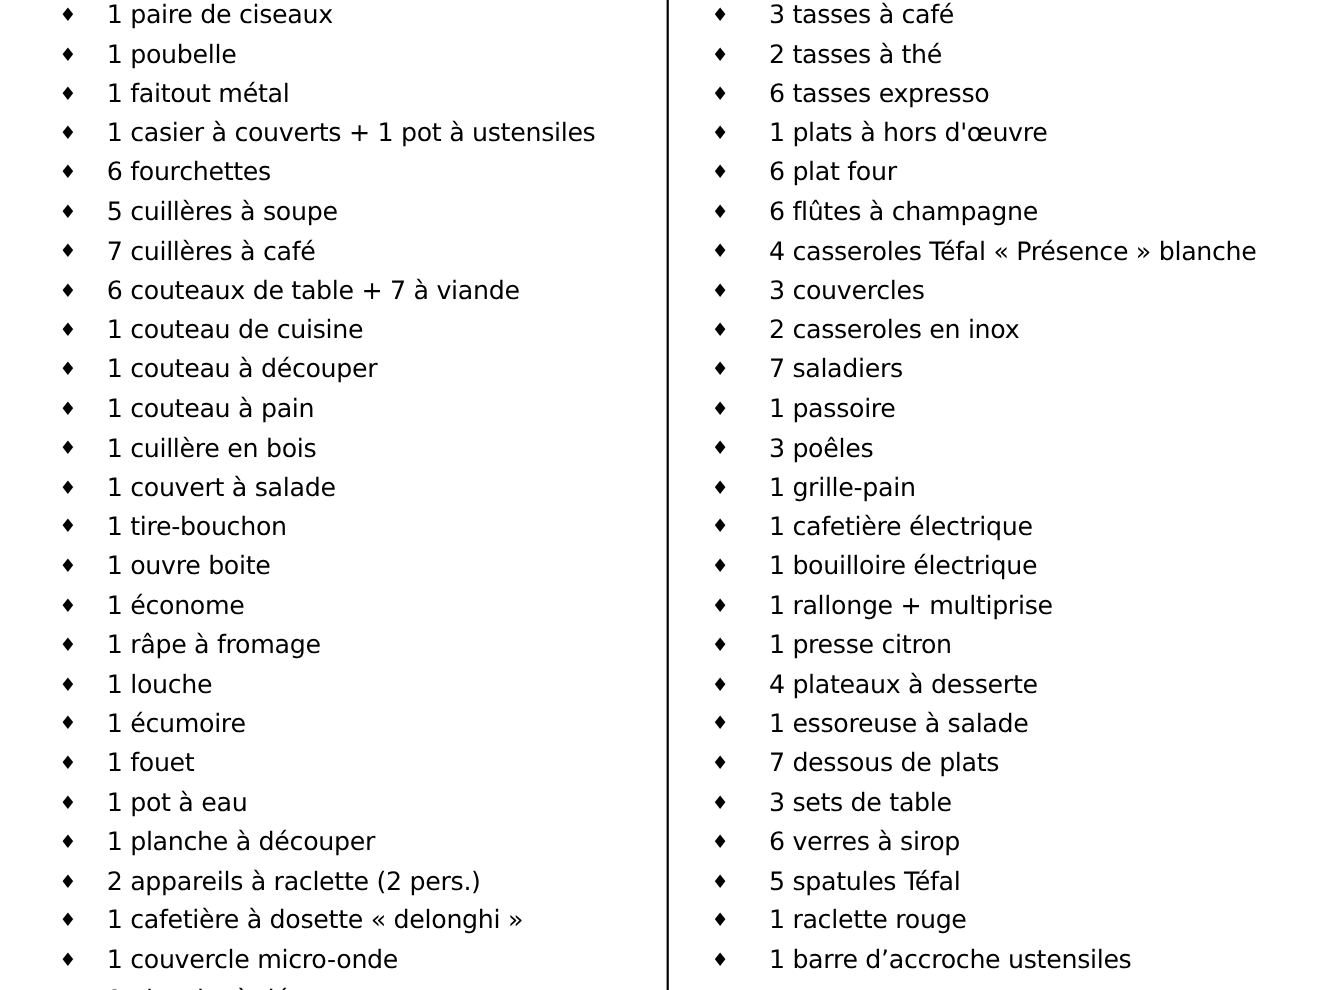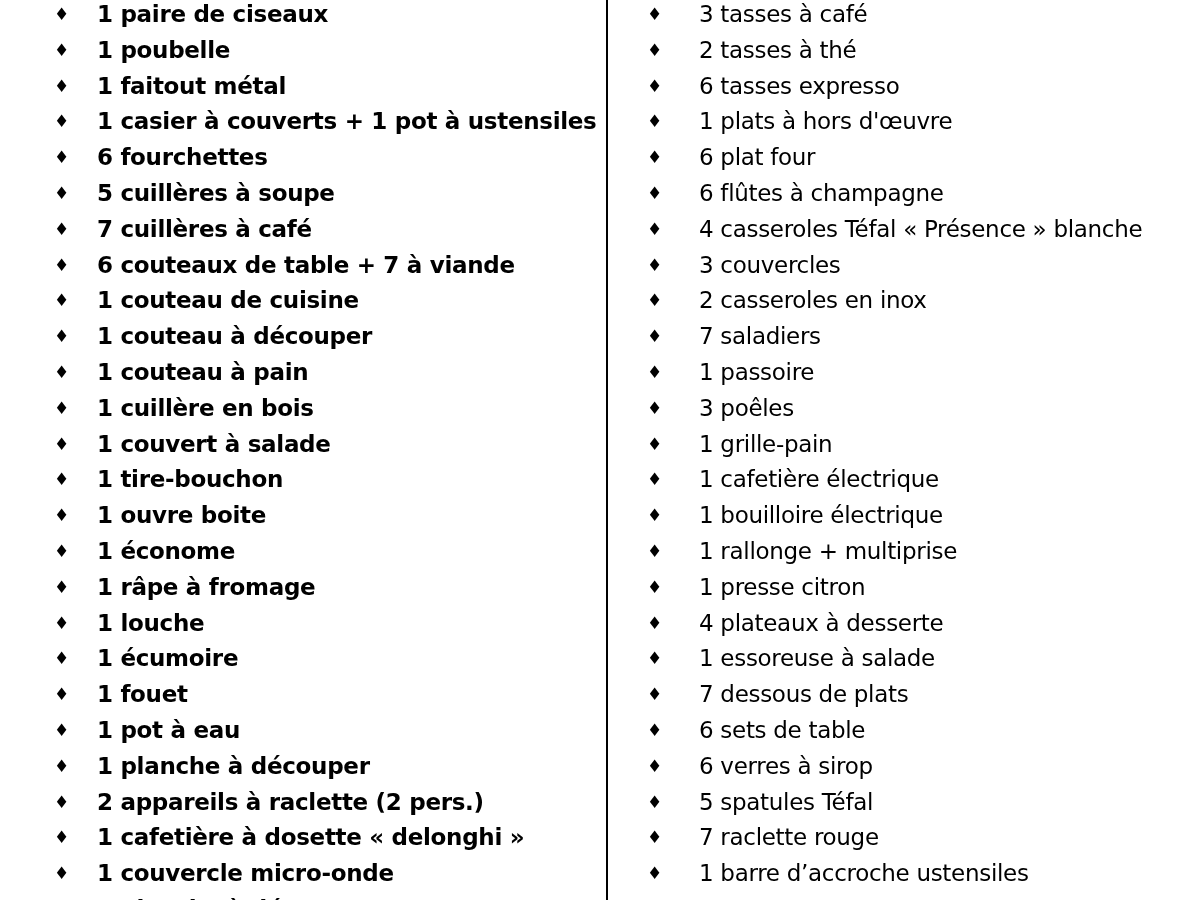--- a/index.html
+++ b/index.html
@@ -36,21 +36,21 @@
     font-size: 23px;
     white-space: nowrap;
     letter-spacing: -0.3px;
   }
   .bullet {
     position: absolute;
     font-size: 17px;
     line-height: 28px;
   }
   .col-left .bullet { left: 54px; }
-  .col-left .label { position: absolute; left: 97px; font-weight: bold; }
+  .col-left .label { position: absolute; left: 97px; }
   .col-right .bullet { left: 39px; }
   .col-right .label { position: absolute; left: 91px; }
 </style>
 </head>
 <body>
 
 <div class="column col-left" id="col-left">
     <div class="item" style="top: 0px;">
       <span class="bullet">♦</span>
       <span class="label">1 paire de ciseaux</span>
@@ -233,31 +233,31 @@
     <div class="item" style="top: 644.4px;">
       <span class="bullet">♦</span>
       <span class="label">1 essoreuse à salade</span>
     </div>
     <div class="item" style="top: 680.2px;">
       <span class="bullet">♦</span>
       <span class="label">7 dessous de plats</span>
     </div>
     <div class="item" style="top: 716px;">
       <span class="bullet">♦</span>
-      <span class="label">6 sets de table</span>
+      <span class="label">3 sets de table</span>
     </div>
     <div class="item" style="top: 751.8px;">
       <span class="bullet">♦</span>
       <span class="label">6 verres à sirop</span>
     </div>
     <div class="item" style="top: 787.6px;">
       <span class="bullet">♦</span>
       <span class="label">5 spatules Téfal</span>
     </div>
     <div class="item" style="top: 823.4px;">
       <span class="bullet">♦</span>
-      <span class="label">7 raclette rouge</span>
+      <span class="label">1 raclette rouge</span>
     </div>
     <div class="item" style="top: 859.2px;">
       <span class="bullet">♦</span>
       <span class="label">1 barre d’accroche ustensiles</span>
     </div>
   </div>
 
 </body></html>

